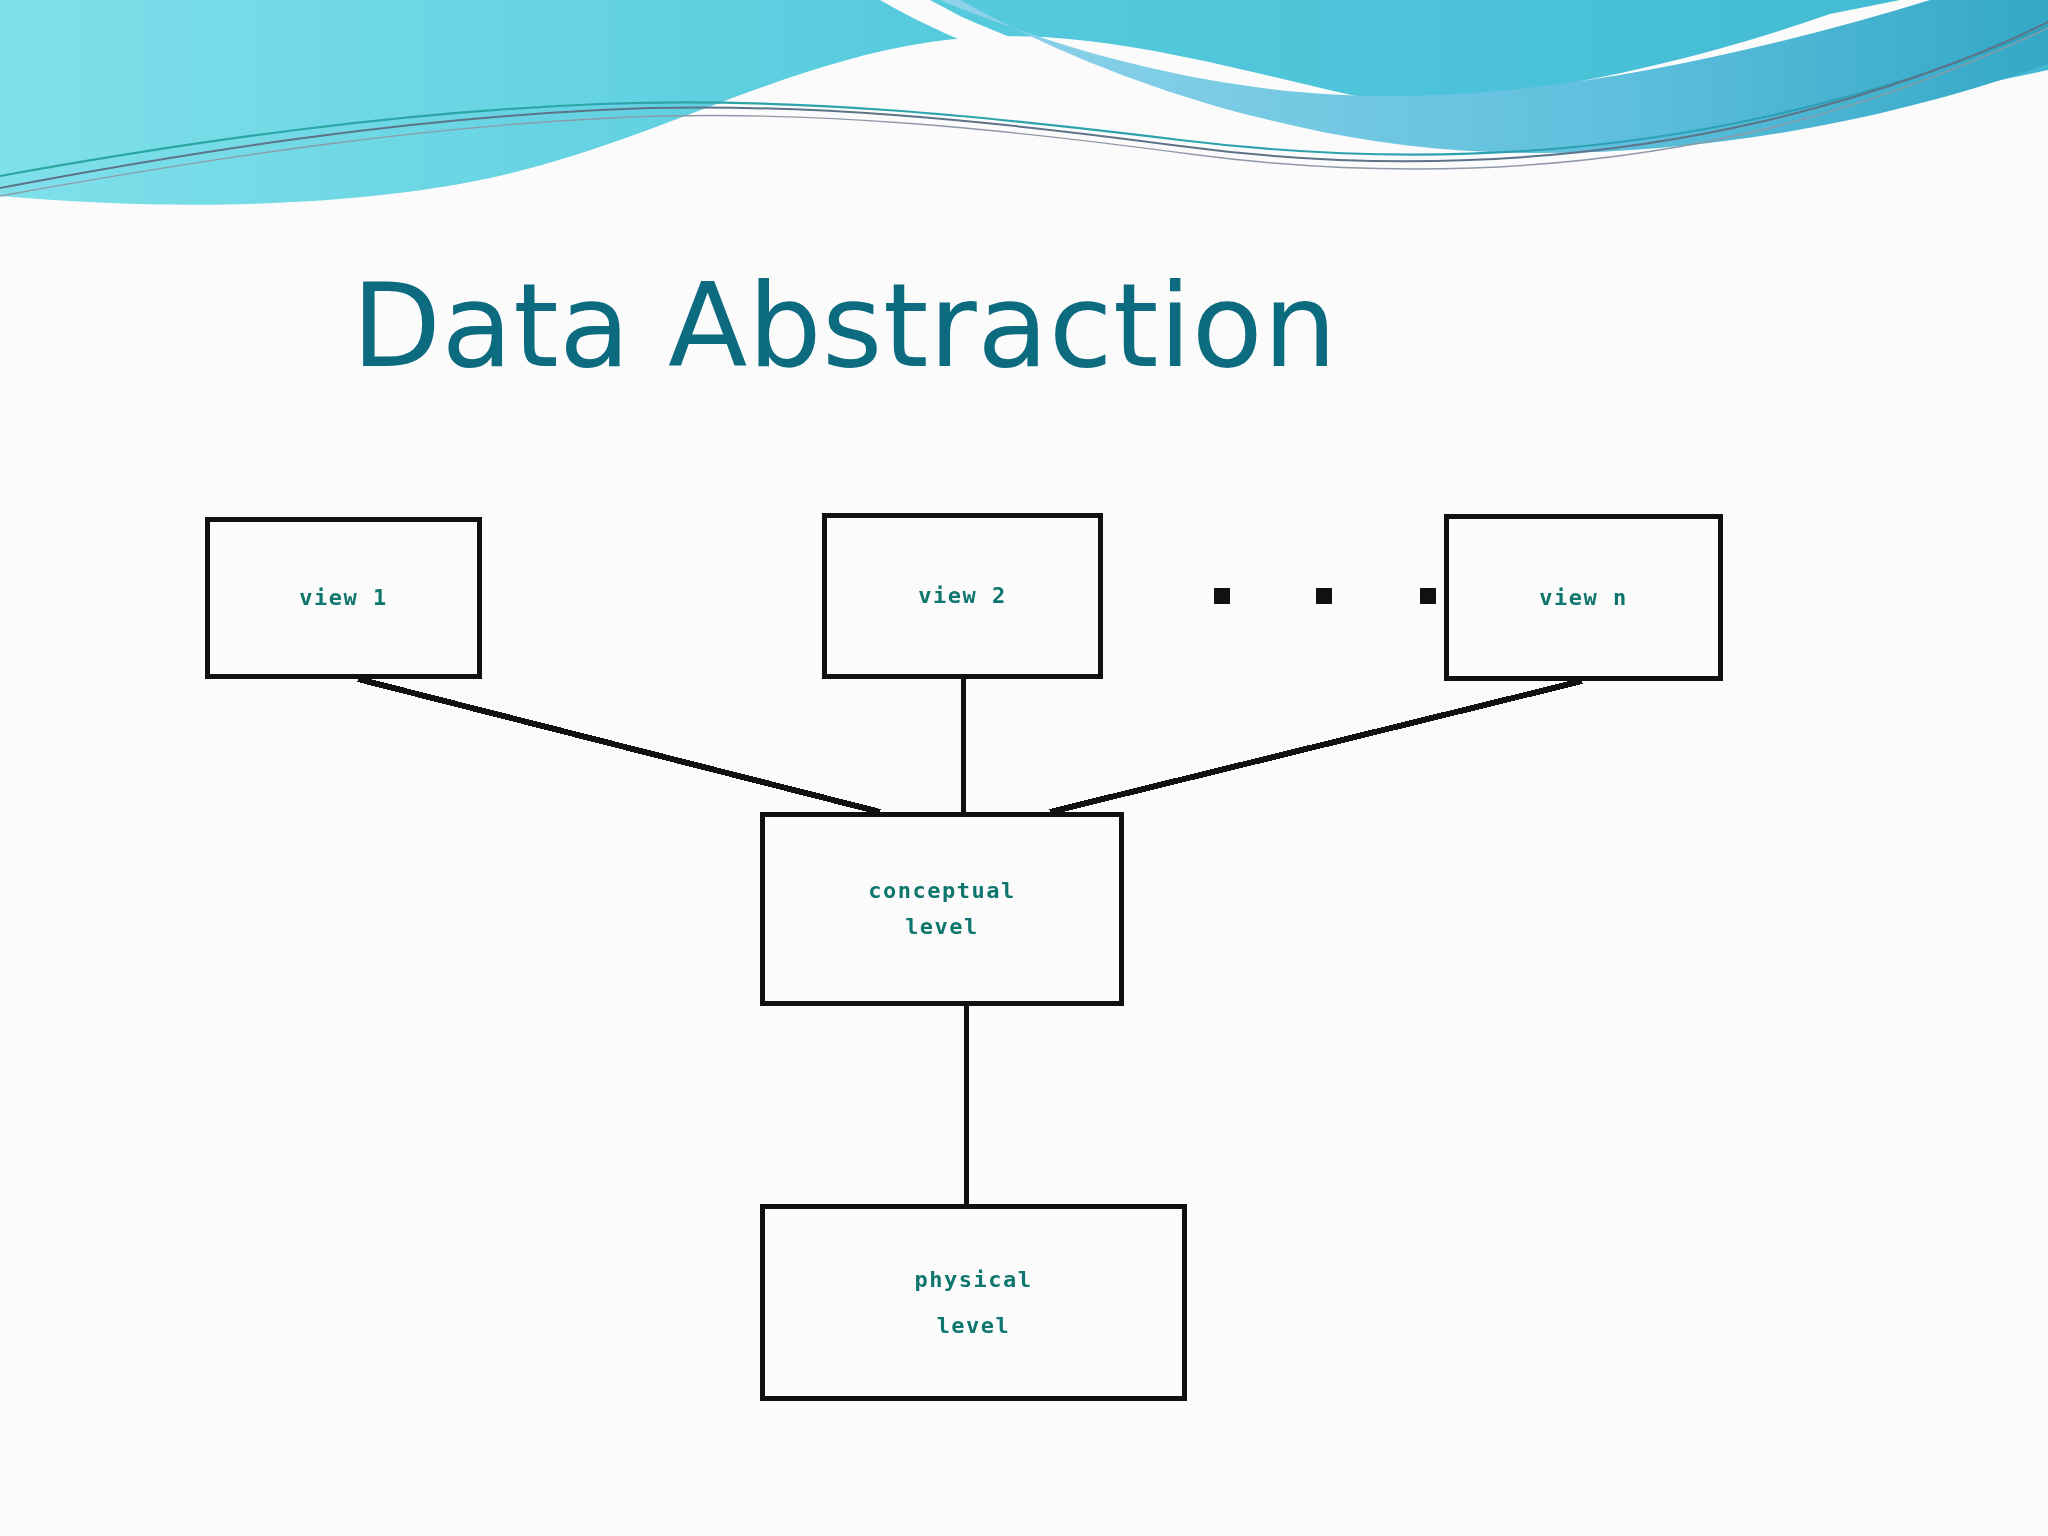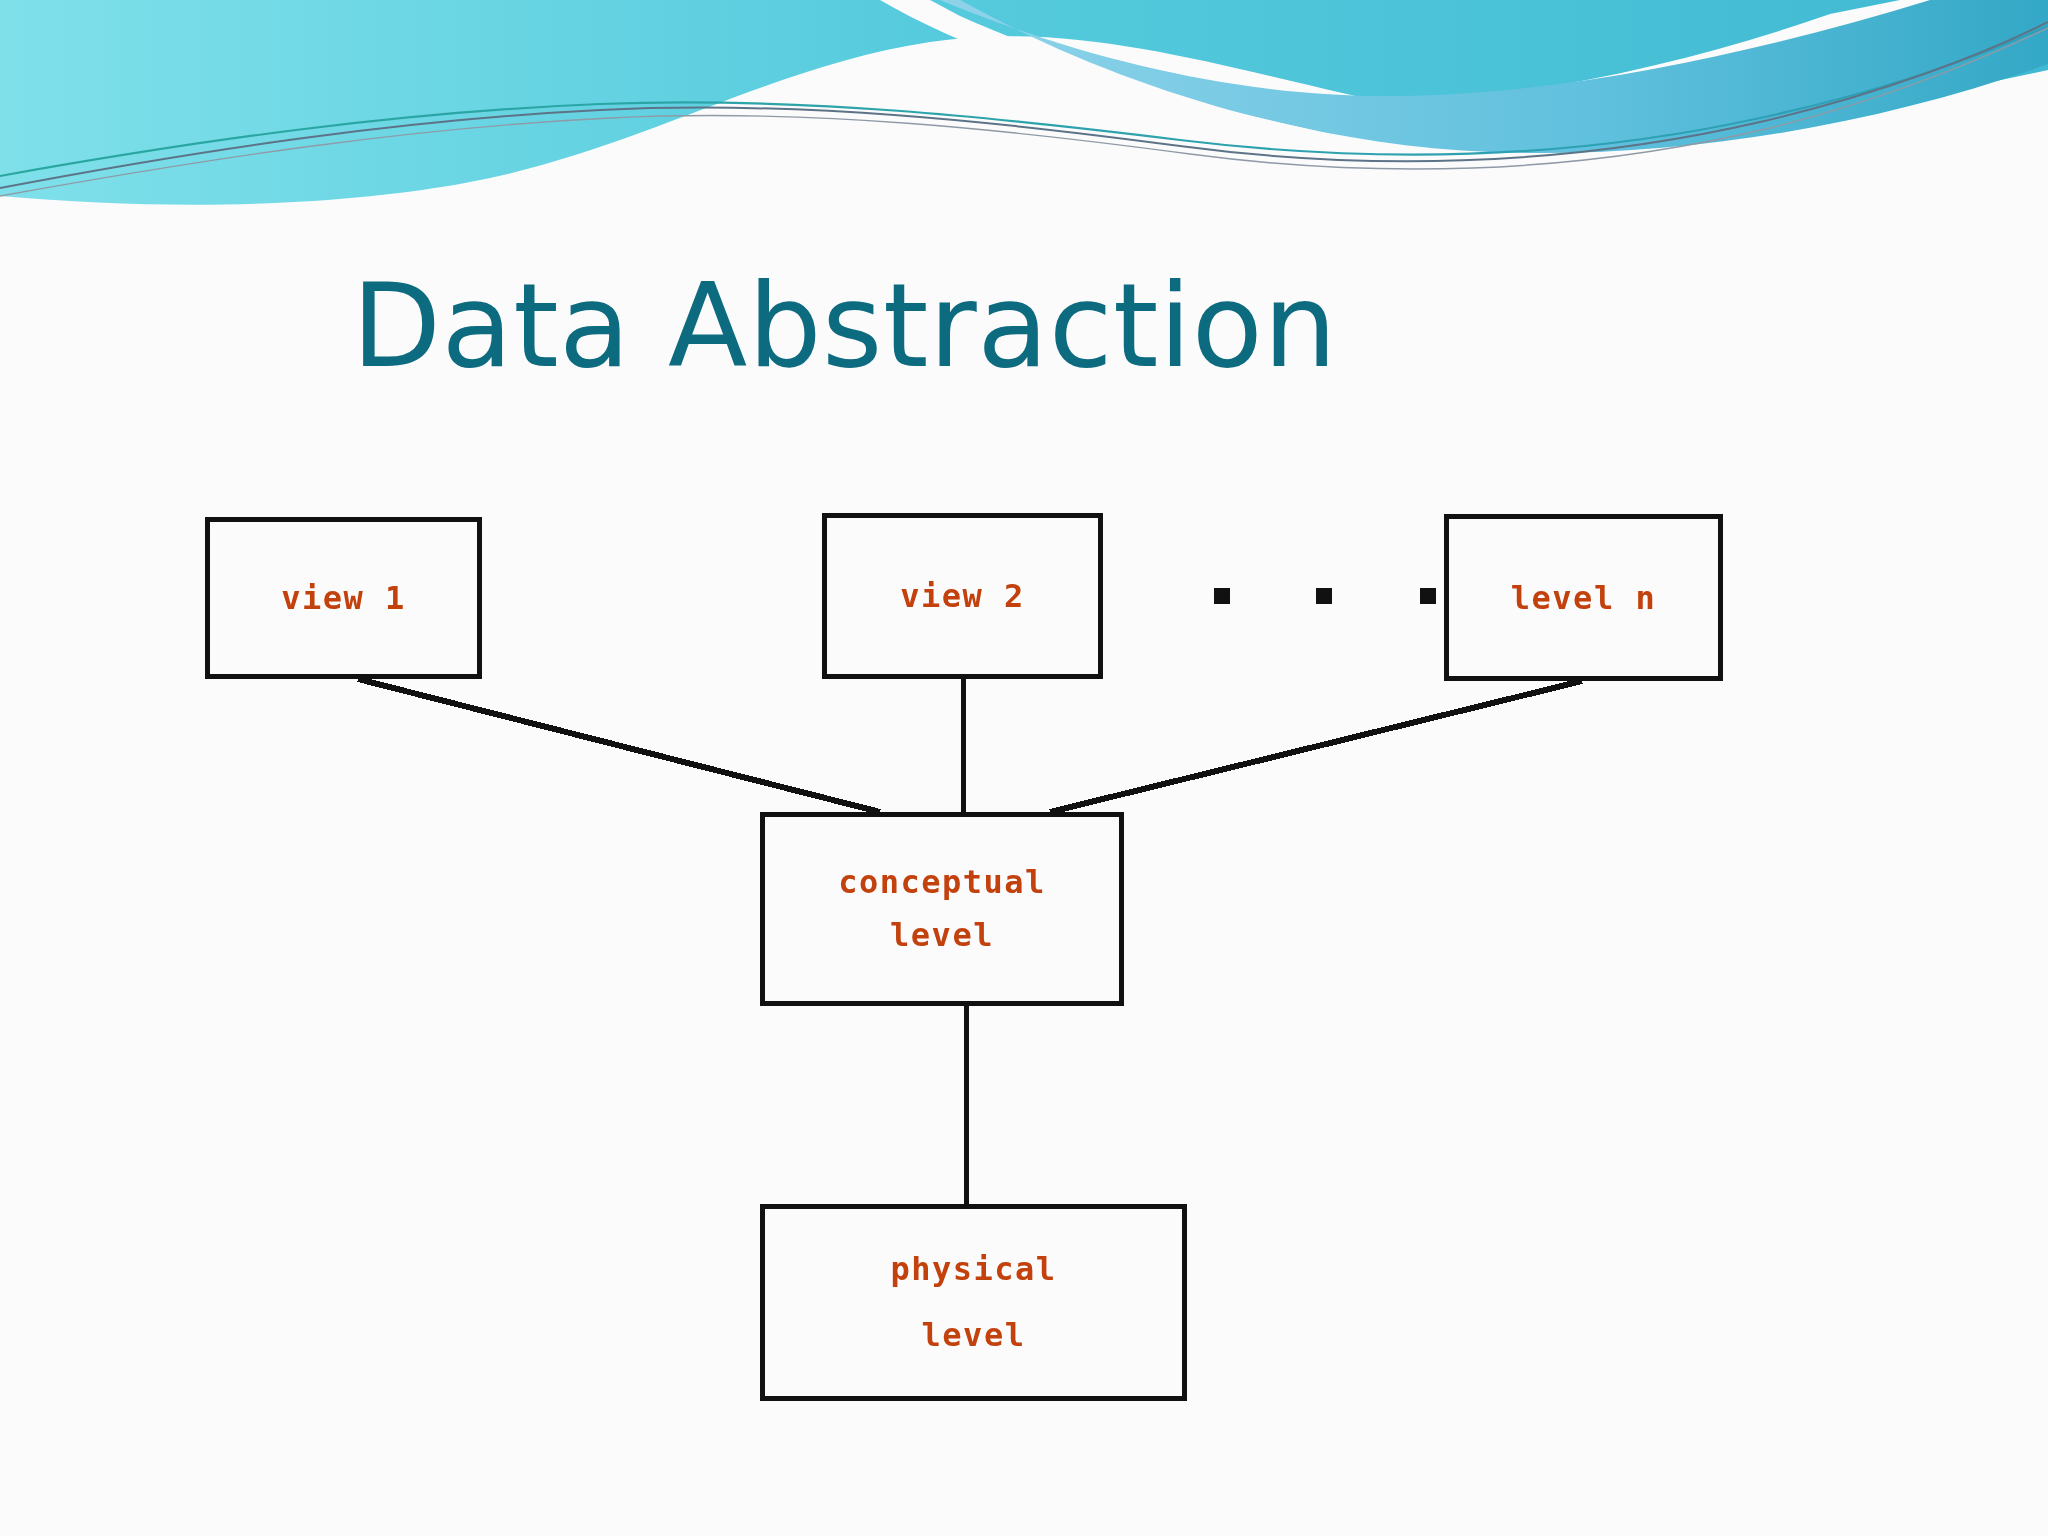--- a/index.html
+++ b/index.html
@@ -54,23 +54,23 @@
     box-sizing: border-box;
     border: 5px solid #111111;
     background: transparent;
     display: flex;
     flex-direction: column;
     align-items: center;
     justify-content: center;
   }
   .node-label {
     font-family: "DejaVu Sans Mono", monospace;
-    font-size: 32px;
+    font-size: 22px;
     font-weight: 700;
-    color: #c2410c;
+    color: #0f766e;
     letter-spacing: 1.5px;
     line-height: 1.0;
     white-space: nowrap;
   }
 
   
   #box-view1     { left: 205px;  top: 517px;  width: 277px;  height: 162px; }
   #box-view2     { left: 822px;  top: 513px;  width: 281px;  height: 166px; }
   #box-viewn     { left: 1444px; top: 514px;  width: 279px;  height: 167px; }
   #box-conceptual{ left: 760px;  top: 812px;  width: 364px;  height: 194px; }
@@ -167,21 +167,21 @@
 
     <div class="node-box" id="box-view2">
       <div class="node-label">view 2</div>
     </div>
 
     <div class="ellipsis-dot" id="ellipsis-dot-1"></div>
     <div class="ellipsis-dot" id="ellipsis-dot-2"></div>
     <div class="ellipsis-dot" id="ellipsis-dot-3"></div>
 
     <div class="node-box" id="box-viewn">
-      <div class="node-label">level n</div>
+      <div class="node-label">view n</div>
     </div>
 
     <div class="node-box" id="box-conceptual">
       <div class="node-label">conceptual</div>
       <div class="node-label">level</div>
     </div>
 
     <div class="node-box" id="box-physical">
       <div class="node-label">physical</div>
       <div class="node-label">level</div>

